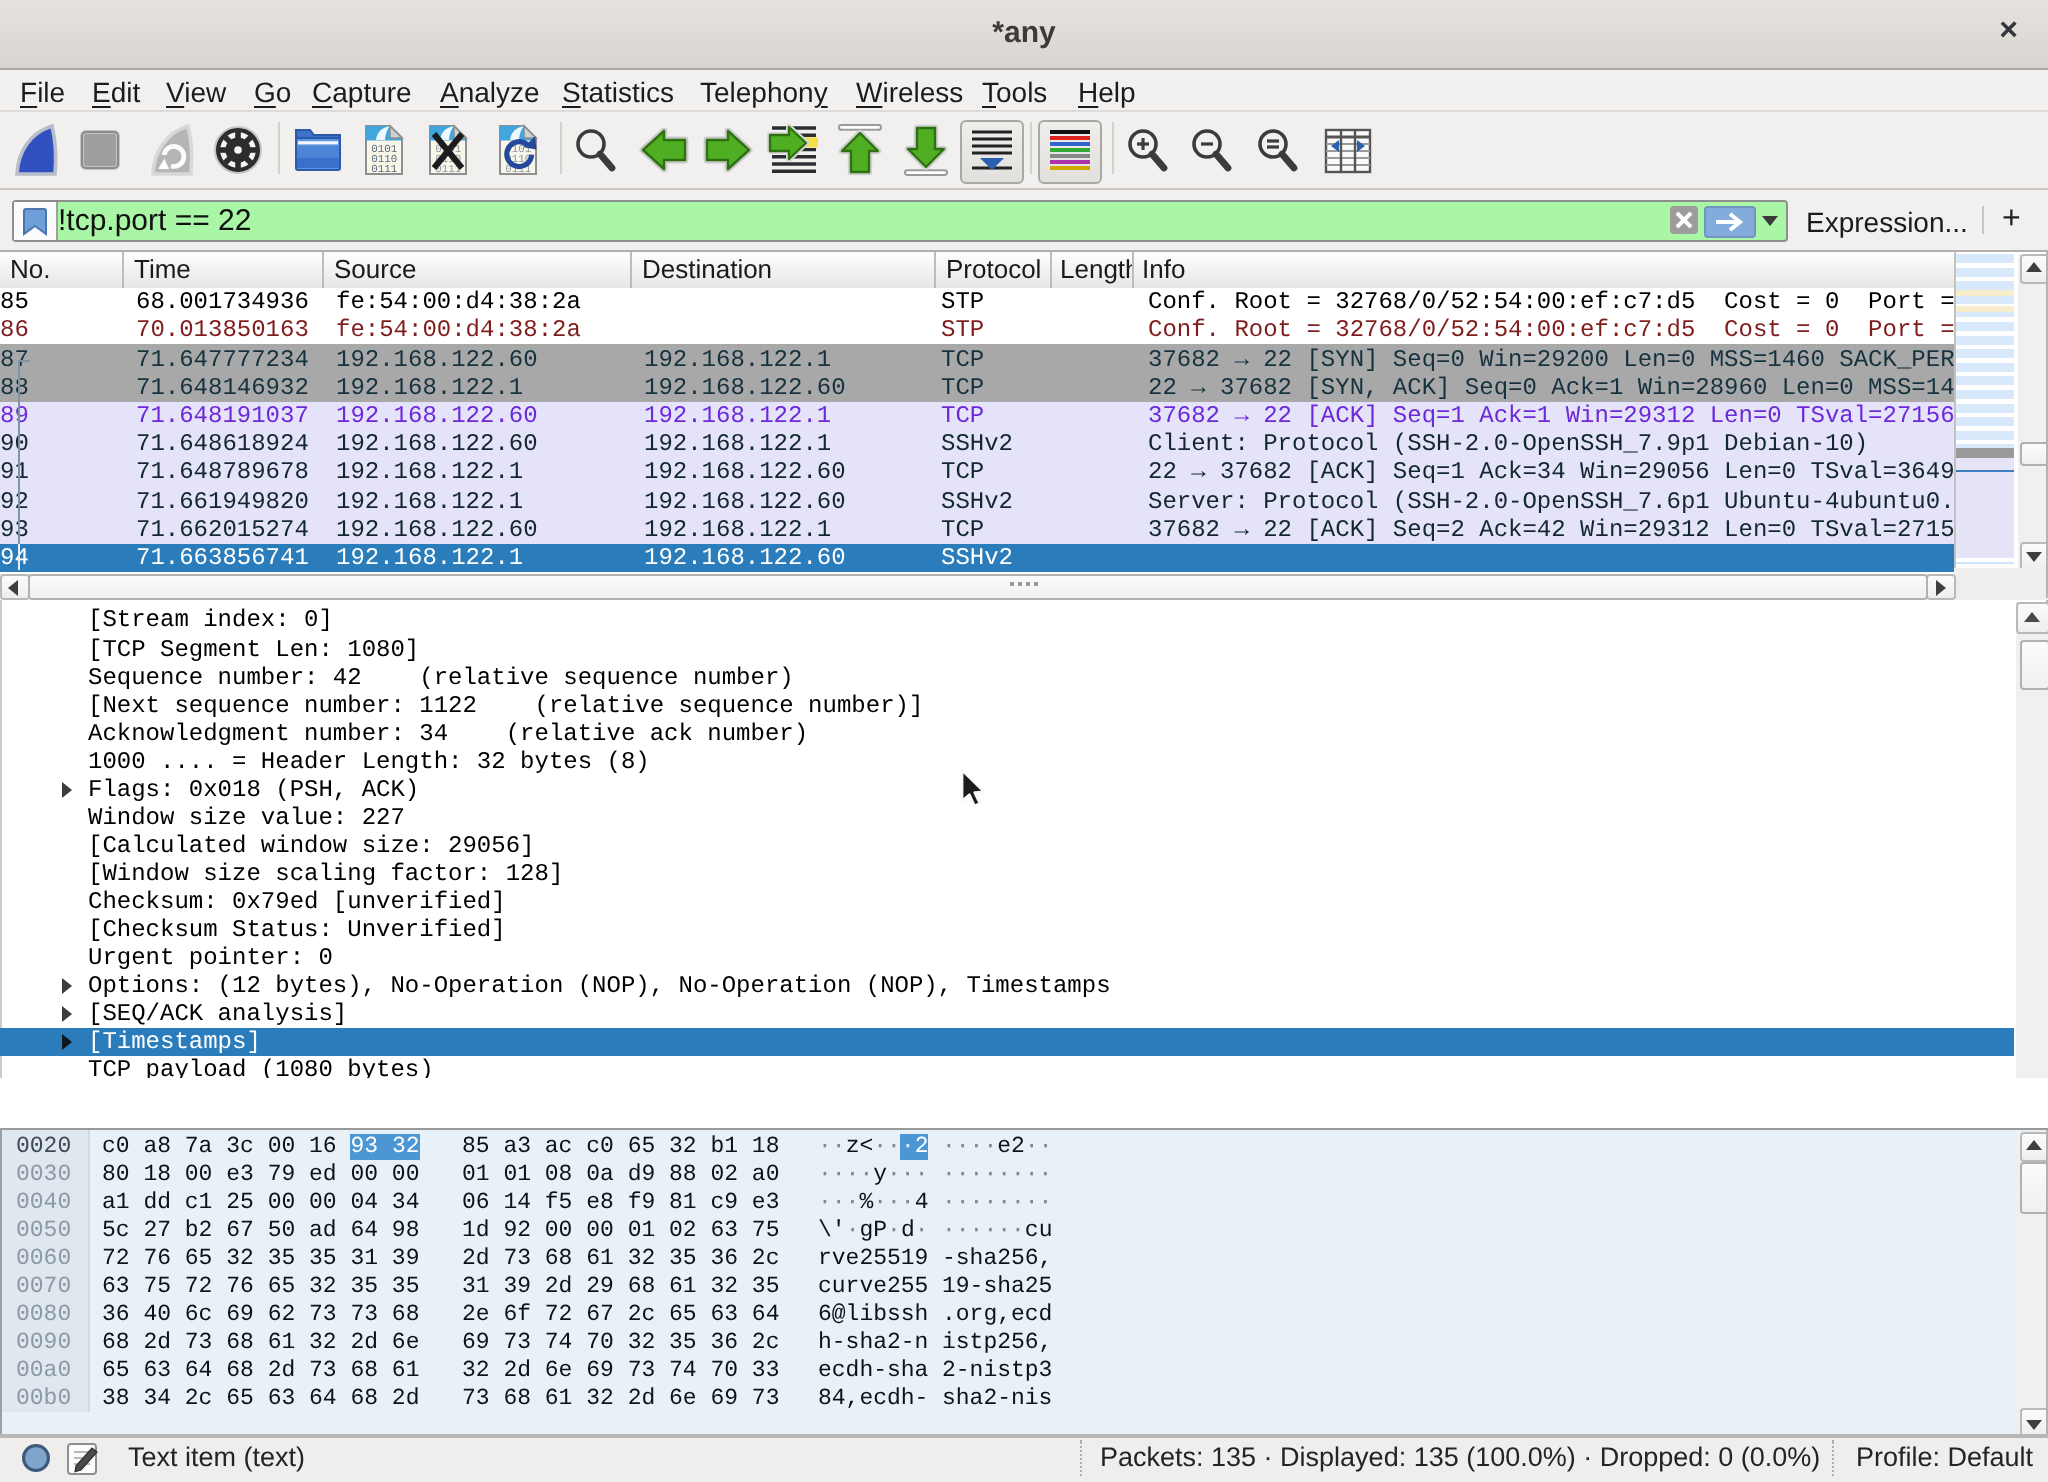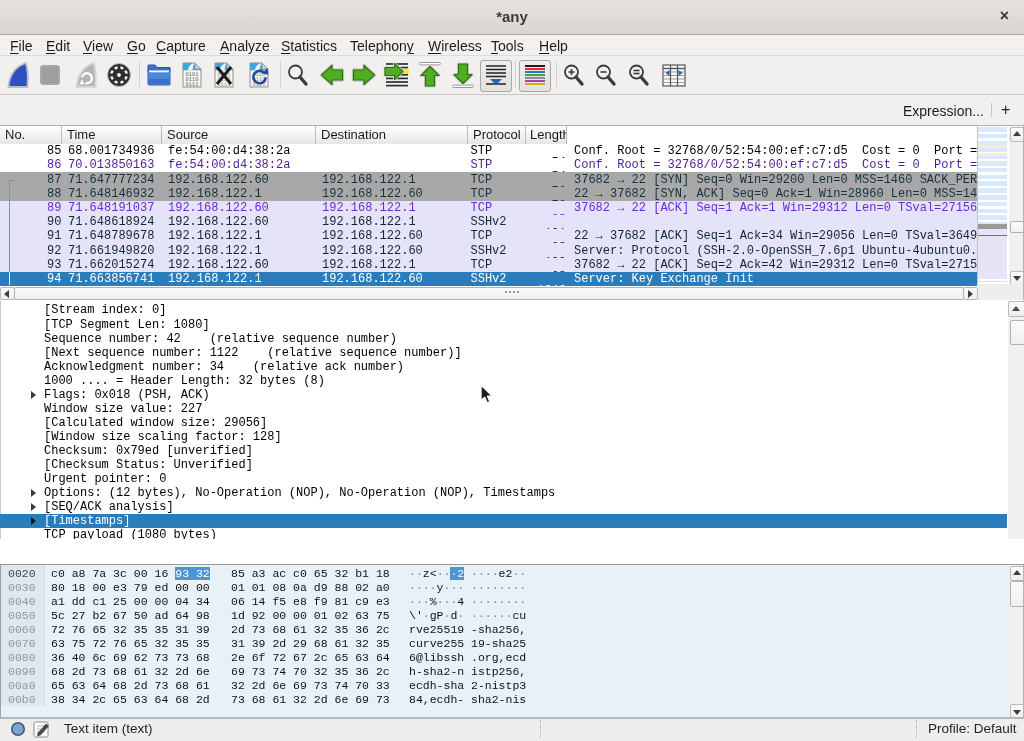--- a/index.html
+++ b/index.html
@@ -33,21 +33,21 @@
   #fsep{position:absolute;left:991px;top:8px;width:1px;height:14px;background:#c9c7c5;}
   #fplus{position:absolute;left:1001px;top:6px;font-size:16px;color:#222;}
   
   #plist{left:0;top:126px;width:1024px;height:173px;background:#fff;}
   .hdrcell{position:absolute;top:0;height:18px;background:linear-gradient(#fefefe,#e7e6e5);
      border-right:1px solid #bdbcbb;border-bottom:1px solid #a9a8a7;font-size:13px;color:#1a1a1a;
      overflow:hidden;white-space:nowrap;}
   .hdrcell div{margin:1px 0 0 5px;}
   .prow{position:absolute;left:0;width:977px;height:14.2px;font-family:"Liberation Mono",monospace;
         font-size:12px;line-height:15px;white-space:pre;overflow:hidden;}
-  .prow .no{position:absolute;left:0;top:0;width:61.5px;text-align:right;}
+  .prow .no{position:absolute;left:0;top:0;width:61.5px;}
   .prow .tm{position:absolute;left:68px;top:0;}
   .prow .sr{position:absolute;left:168px;top:0;}
   .prow .ds{position:absolute;left:322px;top:0;}
   .prow .pr{position:absolute;left:470.5px;top:0;}
   .prow .ln{position:absolute;left:496px;top:0;width:70px;text-align:right;margin-top:12px;}
   .prow .in{position:absolute;left:574px;top:0;width:403px;overflow:hidden;}
   
   .sbtrack{position:absolute;background:#f1f0ef;}
   .sbbtn{position:absolute;background:linear-gradient(#fbfbfa,#efeeed);border:1px solid #bbb9b7;border-radius:2px;}
   .sbthumb{position:absolute;background:linear-gradient(#fbfbfa,#f1f0ef);border:1px solid #b3b1af;border-radius:2px;}
@@ -265,20 +265,35 @@
       </g>
       <line x1="-11" y1="-6.5" x2="11" y2="-6.5" stroke="#555" stroke-width="1.4"></line>
       <line x1="-3.5" y1="-10" x2="-3.5" y2="11" stroke="#555" stroke-width="1.2"></line>
       <line x1="3.5" y1="-10" x2="3.5" y2="11" stroke="#555" stroke-width="1.2"></line>
       <path d="M-4.5,-5 l-4,3 l4,3 Z" fill="#2a5fb0"></path>
       <path d="M4.5,-5 l4,3 l-4,3 Z" fill="#2a5fb0"></path>
     </g>
   </svg>
 </div>
 <div class="abs" id="filterbar">
+  <div id="fbox">
+    <div id="fbook">
+      <svg width="21" height="19">
+          <path d="M6,3.5 h9 a1,1 0 0 1 1,1 V16 l-5.5,-4 L5,16 V4.5 a1,1 0 0 1 1,-1 Z" fill="#6f9fd8" stroke="#4a77ae" stroke-width="1"></path>
+        </svg>
+    </div>
+    <div id="ftext">!tcp.port == 22</div>
+    <div class="fx"><svg width="14" height="14">
+          <path d="M3.5,3.5 L10.5,10.5 M10.5,3.5 L3.5,10.5" stroke="#fff" stroke-width="2"></path>
+        </svg></div>
+    <div class="fgo"><svg width="24" height="14">
+          <path d="M5,7 H16 M12,3 L17,7 L12,11" stroke="#fff" stroke-width="2" fill="none"></path>
+        </svg></div>
+    <div style="position:absolute;left:874px;top:7px;width:0;height:0;border-left:4px solid transparent;border-right:4px solid transparent;border-top:5px solid #3a3a3a"></div>
+  </div>
   <div id="fexpr">Expression...</div>
   <div id="fsep"></div>
   <div id="fplus">+</div>
 </div>
 <div class="abs" id="plist">
   <div class="abs" style="left:0;top:18px;width:1px;height:140px;background:#cbcac8"></div>
 
   <div class="hdrcell" style="left:0;width:61px">
       <div>No.</div>
     </div>
@@ -290,53 +305,56 @@
     </div>
   <div class="hdrcell" style="left:316px;width:151px">
       <div>Destination</div>
     </div>
   <div class="hdrcell" style="left:468px;width:57px">
       <div>Protocol</div>
     </div>
   <div class="hdrcell" style="left:526px;width:40px">
       <div style="margin-left:4px">Length</div>
     </div>
+  <div class="hdrcell" style="left:567px;width:410px">
+      <div style="margin-left:4px">Info</div>
+    </div>
 
   <div class="abs" style="left:0;top:46px;width:977px;height:29px;background:#a8a8a8"></div>
   <div class="abs" style="left:0;top:74.9px;width:977px;height:71px;background:#e4e3fa"></div>
 
   <div class="prow" style="top:18px;background:#fff;color:#000">
     <span class="no">85</span><span class="tm">68.001734936</span><span class="sr">fe:54:00:d4:38:2a</span><span class="ds"></span><span class="pr">STP</span><span class="ln">54</span><span class="in">Conf. Root = 32768/0/52:54:00:ef:c7:d5  Cost = 0  Port = 0x8001</span>
   </div>
-  <div class="prow" style="top:32.3px;background:#fff;color:#4c1d95">
+  <div class="prow" style="top:32.3px;background:#fff;color:#7f1d1d">
     <span class="no">86</span><span class="tm">70.013850163</span><span class="sr">fe:54:00:d4:38:2a</span><span class="ds"></span><span class="pr">STP</span><span class="ln">54</span><span class="in">Conf. Root = 32768/0/52:54:00:ef:c7:d5  Cost = 0  Port = 0x8001</span>
   </div>
   <div class="prow" style="top:46.5px;background:#a8a8a8;color:#16323f">
     <span class="no">87</span><span class="tm">71.647777234</span><span class="sr">192.168.122.60</span><span class="ds">192.168.122.1</span><span class="pr">TCP</span><span class="ln">76</span><span class="in">37682 → 22 [SYN] Seq=0 Win=29200 Len=0 MSS=1460 SACK_PERM TSval=2715667478 TSecr=0 WS=128</span>
   </div>
   <div class="prow" style="top:60.7px;background:#a8a8a8;color:#16323f">
     <span class="no">88</span><span class="tm">71.648146932</span><span class="sr">192.168.122.1</span><span class="ds">192.168.122.60</span><span class="pr">TCP</span><span class="ln">76</span><span class="in">22 → 37682 [SYN, ACK] Seq=0 Ack=1 Win=28960 Len=0 MSS=1460 SACK_PERM TSval=3649482495</span>
   </div>
   <div class="prow" style="top:74.9px;background:#e4e3fa;color:#6d28d9">
     <span class="no">89</span><span class="tm">71.648191037</span><span class="sr">192.168.122.60</span><span class="ds">192.168.122.1</span><span class="pr">TCP</span><span class="ln">68</span><span class="in">37682 → 22 [ACK] Seq=1 Ack=1 Win=29312 Len=0 TSval=2715667479 TSecr=3649482495</span>
   </div>
   <div class="prow" style="top:89.1px;background:#e4e3fa;color:#12272e">
-    <span class="no">90</span><span class="tm">71.648618924</span><span class="sr">192.168.122.60</span><span class="ds">192.168.122.1</span><span class="pr">SSHv2</span><span class="ln">101</span>
+    <span class="no">90</span><span class="tm">71.648618924</span><span class="sr">192.168.122.60</span><span class="ds">192.168.122.1</span><span class="pr">SSHv2</span><span class="ln">101</span><span class="in">Client: Protocol (SSH-2.0-OpenSSH_7.9p1 Debian-10)</span>
   </div>
   <div class="prow" style="top:103.3px;background:#e4e3fa;color:#12272e">
     <span class="no">91</span><span class="tm">71.648789678</span><span class="sr">192.168.122.1</span><span class="ds">192.168.122.60</span><span class="pr">TCP</span><span class="ln">68</span><span class="in">22 → 37682 [ACK] Seq=1 Ack=34 Win=29056 Len=0 TSval=3649482495 TSecr=2715667479</span>
   </div>
   <div class="prow" style="top:117.5px;background:#e4e3fa;color:#12272e">
     <span class="no">92</span><span class="tm">71.661949820</span><span class="sr">192.168.122.1</span><span class="ds">192.168.122.60</span><span class="pr">SSHv2</span><span class="ln">109</span><span class="in">Server: Protocol (SSH-2.0-OpenSSH_7.6p1 Ubuntu-4ubuntu0.3)</span>
   </div>
   <div class="prow" style="top:131.7px;background:#e4e3fa;color:#12272e">
     <span class="no">93</span><span class="tm">71.662015274</span><span class="sr">192.168.122.60</span><span class="ds">192.168.122.1</span><span class="pr">TCP</span><span class="ln">68</span><span class="in">37682 → 22 [ACK] Seq=2 Ack=42 Win=29312 Len=0 TSval=2715667493 TSecr=3649482508</span>
   </div>
   <div class="prow" style="top:145.9px;background:#2a7cba;color:#fff">
-    <span class="no">94</span><span class="tm">71.663856741</span><span class="sr">192.168.122.1</span><span class="ds">192.168.122.60</span><span class="pr">SSHv2</span><span class="ln">1646</span><span class="in">Server: Key Exchange Init</span>
+    <span class="no">94</span><span class="tm">71.663856741</span><span class="sr">192.168.122.1</span><span class="ds">192.168.122.60</span><span class="pr">SSHv2</span><span class="ln">1646</span>
   </div>
 
   <div class="abs" style="left:9px;top:53.5px;width:1px;height:92.5px;background:#7f95a5"></div>
   <div class="abs" style="left:9px;top:53.5px;width:6px;height:1px;background:#7f95a5"></div>
   <div class="abs" style="left:9px;top:146px;width:1px;height:13px;background:#e8eef4"></div>
 
   <div class="abs" id="minimap" style="left:978px;top:1px;width:29px;height:157.5px;background:repeating-linear-gradient(#d7e9fb 0px,#d7e9fb 4.5px,#ffffff 4.5px,#ffffff 6.8px);overflow:hidden">
     <div class="abs" style="left:0;top:18px;width:29px;height:3px;background:#f8eecd"></div>
     <div class="abs" style="left:0;top:25.5px;width:29px;height:3.5px;background:#f8eecd"></div>
     <div class="abs" style="left:0;top:97px;width:29px;height:5px;background:#9a9a9a"></div>
@@ -428,19 +446,20 @@
     <circle cx="8" cy="8" r="6.2" fill="#7fa5cc" stroke="#3e5a7a" stroke-width="1.6"></circle>
     <rect x="24" y="1" width="14" height="15" rx="1.5" fill="#fcfcfc" stroke="#8f8f8f" stroke-width="1"></rect>
     <g stroke="#b9b9b9" stroke-width="1">
         <line x1="27" y1="5" x2="35" y2="5"></line>
         <line x1="27" y1="8" x2="35" y2="8"></line>
         <line x1="27" y1="11" x2="35" y2="11"></line>
       </g>
     <path d="M28,12 L36,3 L38.5,5 L30.5,14 L27.5,14.8 Z" fill="#4a4a4a" stroke="#2e2e2e" stroke-width="0.6"></path>
   </svg>
   <span style="position:absolute;left:64px;top:2px;">Text item (text)</span>
+  <span style="position:absolute;left:550px;top:2px;">Packets: 135 · Displayed: 135 (100.0%) · Dropped: 0 (0.0%)</span>
   <span style="position:absolute;left:928px;top:2px;">Profile: Default</span>
   <div class="abs" style="left:540px;top:1px;width:1px;height:18px;border-left:1px dotted #b0aeab"></div>
   <div class="abs" style="left:916px;top:1px;width:1px;height:18px;border-left:1px dotted #b0aeab"></div>
 </div>
 <svg class="abs" style="left:479px;top:383px" width="16" height="22">
   <path d="M2,2 L2,17.5 L5.7,14.4 L8.2,20 L11,18.7 L8.4,13.3 L13.2,13 Z" fill="#1c1c1c" stroke="#f8f8f8" stroke-width="1.4" stroke-linejoin="round"></path>
 </svg>
 
 </body></html>

